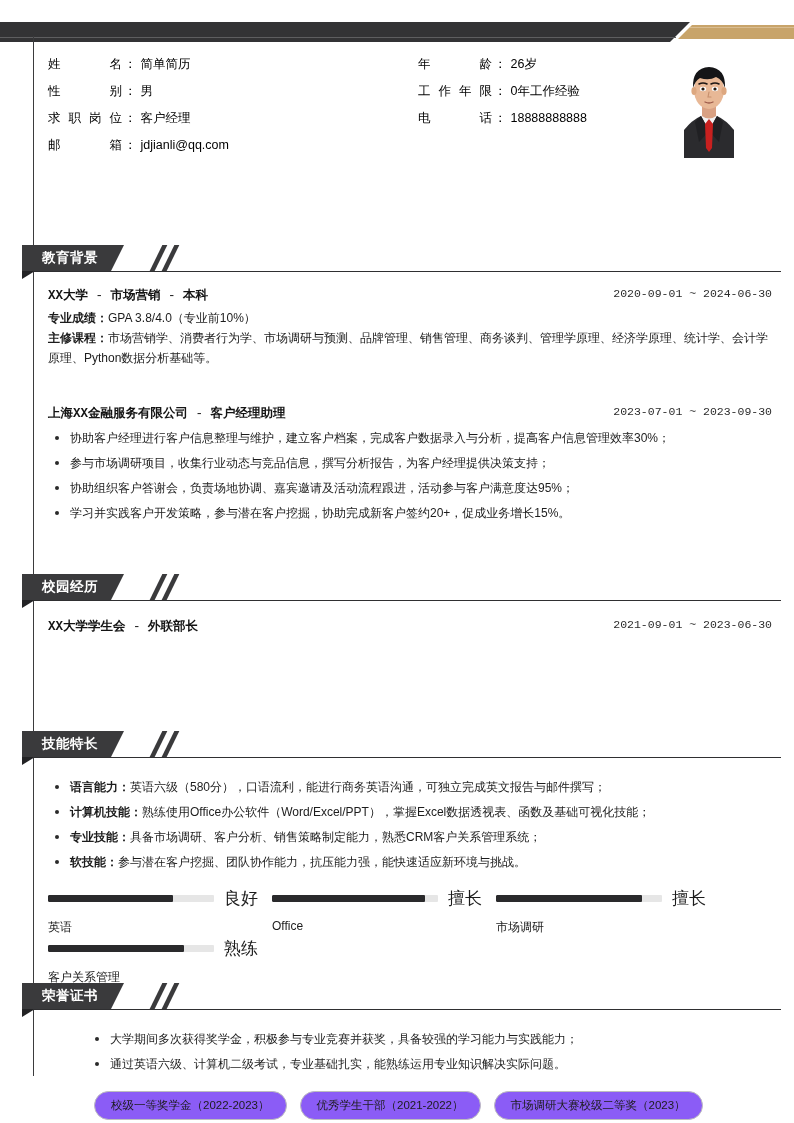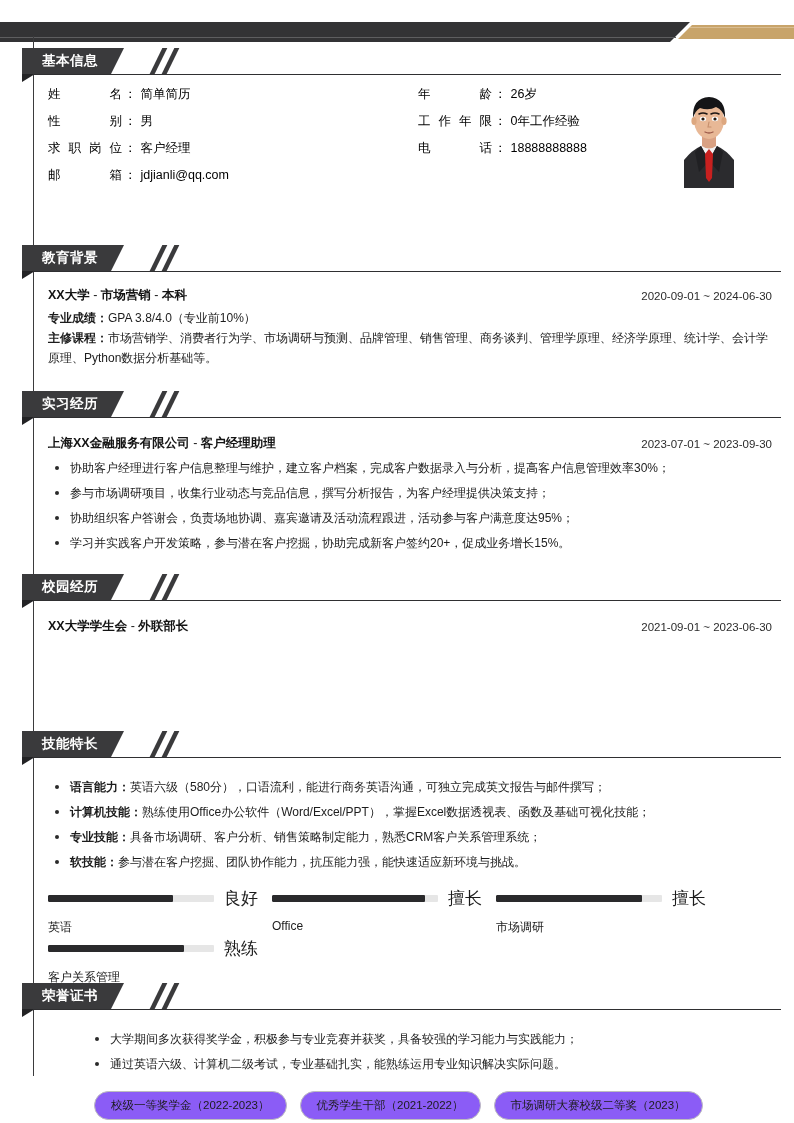--- a/index.html
+++ b/index.html
@@ -163,24 +163,25 @@
     width: 82px;
     height: 106px;
     background: #fdfdfd;
     overflow: hidden;
   }
 
   
   .entry-head {
     display: flex;
     justify-content: space-between;
-    align-items: center;
+    align-items: flex-start;
     font-size: 12.5px;
     color: #141414;
     margin-bottom: 4px;
+    font-family: Liberation Mono, monospace;
   }
   .entry-title { font-weight: bold; }
   .entry-title .sep { font-weight: normal; }
   .entry-date { font-size: 11.5px; color: #2b2b2b; }
 
   .kv-line {
     font-size: 12px;
     color: #1c1c1c;
     line-height: 20px;
   }
@@ -273,143 +274,125 @@
   <div class="banner">
     <div class="banner-dark"></div>
     <div class="banner-dark-edge"></div>
     <div class="banner-gold"></div>
     <div class="banner-gold-line"></div>
   </div>
 
   <div class="spine"></div>
 
   <div class="section" style="top:48px;">
+    <div class="sec-body">
+      <div class="info-grid">
+
+        <div class="info-row" style="left:0; top:8px;">
+          <span class="info-label">姓名</span>
+          <span class="info-colon">：</span>
+          <span class="info-value">简单简历</span>
+        </div>
+        <div class="info-row" style="left:0; top:35px;">
+          <span class="info-label">性别</span>
+          <span class="info-colon">：</span>
+          <span class="info-value">男</span>
+        </div>
+        <div class="info-row" style="left:0; top:62px;">
+          <span class="info-label">求职岗位</span>
+          <span class="info-colon">：</span>
+          <span class="info-value">客户经理</span>
+        </div>
+        <div class="info-row" style="left:0; top:89px;">
+          <span class="info-label">邮箱</span>
+          <span class="info-colon">：</span>
+          <span class="info-value">jdjianli@qq.com</span>
+        </div>
+
+        <div class="info-row" style="left:370px; top:8px;">
+          <span class="info-label">年龄</span>
+          <span class="info-colon">：</span>
+          <span class="info-value">26岁</span>
+        </div>
+        <div class="info-row" style="left:370px; top:35px;">
+          <span class="info-label">工作年限</span>
+          <span class="info-colon">：</span>
+          <span class="info-value">0年工作经验</span>
+        </div>
+        <div class="info-row" style="left:370px; top:62px;">
+          <span class="info-label">电话</span>
+          <span class="info-colon">：</span>
+          <span class="info-value">18888888888</span>
+        </div>
+
+        <div class="photo">
+          <svg viewBox="0 0 82 106" width="82" height="106">
+            <rect x="0" y="0" width="82" height="106" fill="#ffffff"></rect>
+
+            <path d="M16 106 L16 78 Q24 68 33 64 L49 64 Q58 68 66 78 L66 106 Z" fill="#2b2b2e"></path>
+
+            <path d="M33 64 L41 78 L49 64 L45 61 L37 61 Z" fill="#f2f2f2"></path>
+
+            <path d="M33 64 L41 79 L31 90 L27 70 Z" fill="#202023"></path>
+            <path d="M49 64 L41 79 L51 90 L55 70 Z" fill="#202023"></path>
+
+            <path d="M41 67 L45 72 L44 96 L41 100 L38 96 L37 72 Z" fill="#c8201f"></path>
+
+            <path d="M34 52 L48 52 L48 64 Q41 69 34 64 Z" fill="#d9a183"></path>
+
+            <ellipse cx="41" cy="38" rx="15" ry="19" fill="#e8b896"></ellipse>
+
+            <path d="M25 36 Q24 16 41 15 Q58 16 57 36 Q55 28 48 25 Q41 29 32 26 Q27 29 25 36 Z" fill="#151517"></path>
+
+            <ellipse cx="26" cy="39" rx="2.6" ry="4" fill="#dda77f"></ellipse>
+            <ellipse cx="56" cy="39" rx="2.6" ry="4" fill="#dda77f"></ellipse>
+
+            <ellipse cx="35" cy="37" rx="3.2" ry="2.2" fill="#ffffff"></ellipse>
+            <ellipse cx="47" cy="37" rx="3.2" ry="2.2" fill="#ffffff"></ellipse>
+            <circle cx="35" cy="37" r="1.6" fill="#241a12"></circle>
+            <circle cx="47" cy="37" r="1.6" fill="#241a12"></circle>
+
+            <path d="M31 32 Q35 30 39 32" stroke="#1c1513" stroke-width="1.6" fill="none" stroke-linecap="round"></path>
+            <path d="M43 32 Q47 30 51 32" stroke="#1c1513" stroke-width="1.6" fill="none" stroke-linecap="round"></path>
+
+            <path d="M41 40 L40 45 L43 45" stroke="#c68e6c" stroke-width="1.1" fill="none" stroke-linecap="round"></path>
+            <path d="M37 50 Q41 52 45 50" stroke="#9c5a49" stroke-width="1.3" fill="none" stroke-linecap="round"></path>
+          </svg>
+        </div>
+      </div>
+    </div>
+  </div>
+
+  <div class="section" style="top:245px;">
     <div class="sec-head">
       <div class="sec-tab">
-        <span class="sec-title">基本信息</span>
+        <span class="sec-title">教育背景</span>
       </div>
       <div class="sec-stripe" style="left:156px;"></div>
       <div class="sec-stripe" style="left:168px;"></div>
       <div class="sec-fold"></div>
       <div class="sec-rule"></div>
     </div>
-    <div class="sec-body">
-      <div class="info-grid">
-
-        <div class="info-row" style="left:0; top:8px;">
-          <span class="info-label">姓名</span>
-          <span class="info-colon">：</span>
-          <span class="info-value">简单简历</span>
-        </div>
-        <div class="info-row" style="left:0; top:35px;">
-          <span class="info-label">性别</span>
-          <span class="info-colon">：</span>
-          <span class="info-value">男</span>
-        </div>
-        <div class="info-row" style="left:0; top:62px;">
-          <span class="info-label">求职岗位</span>
-          <span class="info-colon">：</span>
-          <span class="info-value">客户经理</span>
-        </div>
-        <div class="info-row" style="left:0; top:89px;">
-          <span class="info-label">邮箱</span>
-          <span class="info-colon">：</span>
-          <span class="info-value">jdjianli@qq.com</span>
-        </div>
-
-        <div class="info-row" style="left:370px; top:8px;">
-          <span class="info-label">年龄</span>
-          <span class="info-colon">：</span>
-          <span class="info-value">26岁</span>
-        </div>
-        <div class="info-row" style="left:370px; top:35px;">
-          <span class="info-label">工作年限</span>
-          <span class="info-colon">：</span>
-          <span class="info-value">0年工作经验</span>
-        </div>
-        <div class="info-row" style="left:370px; top:62px;">
-          <span class="info-label">电话</span>
-          <span class="info-colon">：</span>
-          <span class="info-value">18888888888</span>
-        </div>
-
-        <div class="photo">
-          <svg viewBox="0 0 82 106" width="82" height="106">
-            <rect x="0" y="0" width="82" height="106" fill="#ffffff"></rect>
-
-            <path d="M16 106 L16 78 Q24 68 33 64 L49 64 Q58 68 66 78 L66 106 Z" fill="#2b2b2e"></path>
-
-            <path d="M33 64 L41 78 L49 64 L45 61 L37 61 Z" fill="#f2f2f2"></path>
-
-            <path d="M33 64 L41 79 L31 90 L27 70 Z" fill="#202023"></path>
-            <path d="M49 64 L41 79 L51 90 L55 70 Z" fill="#202023"></path>
-
-            <path d="M41 67 L45 72 L44 96 L41 100 L38 96 L37 72 Z" fill="#c8201f"></path>
-
-            <path d="M34 52 L48 52 L48 64 Q41 69 34 64 Z" fill="#d9a183"></path>
-
-            <ellipse cx="41" cy="38" rx="15" ry="19" fill="#e8b896"></ellipse>
-
-            <path d="M25 36 Q24 16 41 15 Q58 16 57 36 Q55 28 48 25 Q41 29 32 26 Q27 29 25 36 Z" fill="#151517"></path>
-
-            <ellipse cx="26" cy="39" rx="2.6" ry="4" fill="#dda77f"></ellipse>
-            <ellipse cx="56" cy="39" rx="2.6" ry="4" fill="#dda77f"></ellipse>
-
-            <ellipse cx="35" cy="37" rx="3.2" ry="2.2" fill="#ffffff"></ellipse>
-            <ellipse cx="47" cy="37" rx="3.2" ry="2.2" fill="#ffffff"></ellipse>
-            <circle cx="35" cy="37" r="1.6" fill="#241a12"></circle>
-            <circle cx="47" cy="37" r="1.6" fill="#241a12"></circle>
-
-            <path d="M31 32 Q35 30 39 32" stroke="#1c1513" stroke-width="1.6" fill="none" stroke-linecap="round"></path>
-            <path d="M43 32 Q47 30 51 32" stroke="#1c1513" stroke-width="1.6" fill="none" stroke-linecap="round"></path>
-
-            <path d="M41 40 L40 45 L43 45" stroke="#c68e6c" stroke-width="1.1" fill="none" stroke-linecap="round"></path>
-            <path d="M37 50 Q41 52 45 50" stroke="#9c5a49" stroke-width="1.3" fill="none" stroke-linecap="round"></path>
-          </svg>
-        </div>
-      </div>
-    </div>
-  </div>
-
-  <div class="section" style="top:245px;">
-    <div class="sec-head">
-      <div class="sec-tab">
-        <span class="sec-title">教育背景</span>
-      </div>
-      <div class="sec-stripe" style="left:156px;"></div>
-      <div class="sec-stripe" style="left:168px;"></div>
-      <div class="sec-fold"></div>
-      <div class="sec-rule"></div>
-    </div>
     <div class="sec-body" style="padding-top:12px;">
       <div class="entry-head">
         <div class="entry-title">
           <span>XX大学</span><span class="sep"> - </span><span>市场营销</span><span class="sep"> - </span><span>本科</span>
         </div>
         <div class="entry-date">2020-09-01 ~ 2024-06-30</div>
       </div>
       <div class="kv-line">
         <b>专业成绩：</b><span>GPA 3.8/4.0（专业前10%）</span>
       </div>
       <div class="kv-line">
         <b>主修课程：</b><span>市场营销学、消费者行为学、市场调研与预测、品牌管理、销售管理、商务谈判、管理学原理、经济学原理、统计学、会计学原理、Python数据分析基础等。</span>
       </div>
     </div>
   </div>
 
   <div class="section" style="top:391px;">
-    <div class="sec-head">
-      <div class="sec-tab">
-        <span class="sec-title">实习经历</span>
-      </div>
-      <div class="sec-stripe" style="left:156px;"></div>
-      <div class="sec-stripe" style="left:168px;"></div>
-      <div class="sec-fold"></div>
-      <div class="sec-rule"></div>
-    </div>
     <div class="sec-body" style="padding-top:14px;">
       <div class="entry-head">
         <div class="entry-title">
           <span>上海XX金融服务有限公司</span><span class="sep"> - </span><span>客户经理助理</span>
         </div>
         <div class="entry-date">2023-07-01 ~ 2023-09-30</div>
       </div>
       <ul class="bullets">
         <li>协助客户经理进行客户信息整理与维护，建立客户档案，完成客户数据录入与分析，提高客户信息管理效率30%；</li>
         <li>参与市场调研项目，收集行业动态与竞品信息，撰写分析报告，为客户经理提供决策支持；</li>

